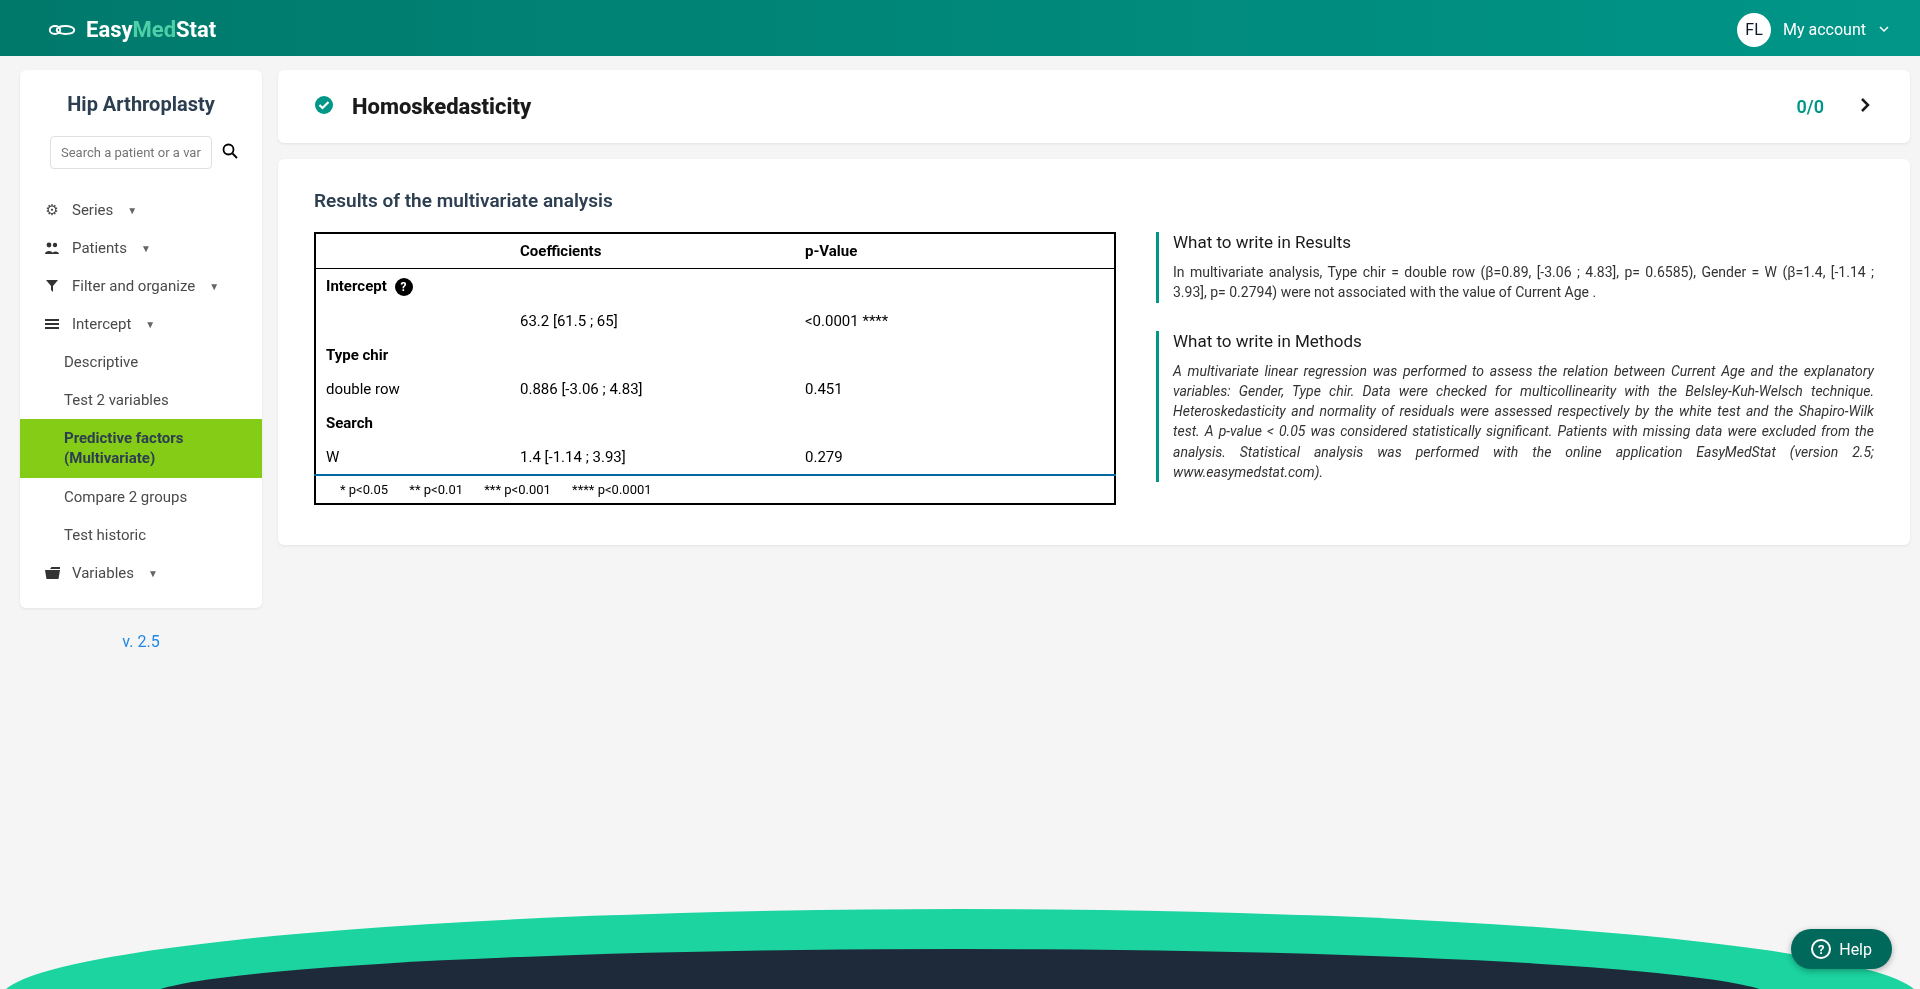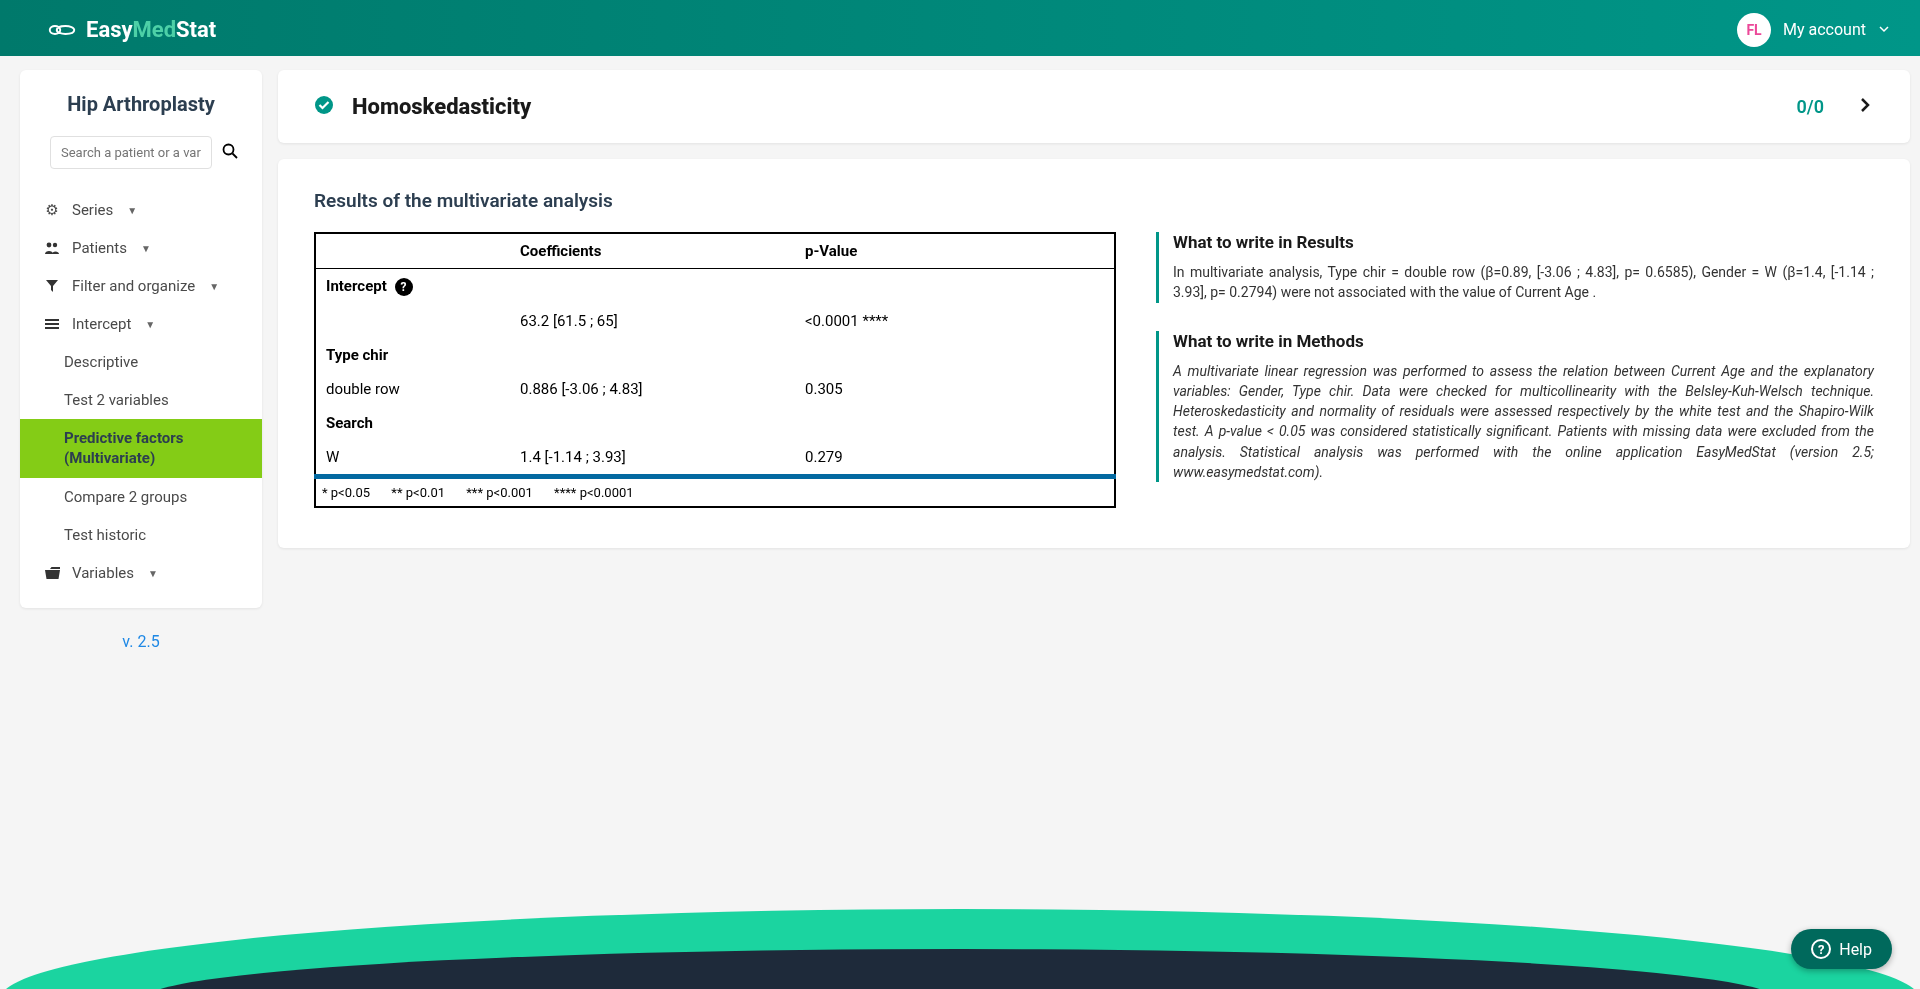--- a/index.html
+++ b/index.html
@@ -3,21 +3,21 @@
 <meta charset="utf-8">
 <style>
 * { margin: 0; padding: 0; box-sizing: border-box; font-family: -apple-system, BlinkMacSystemFont, "Segoe UI", Roboto, sans-serif; }
 body { background: #f5f5f5; overflow: hidden; height: 100vh; position: relative; }
 
 .topbar { background: linear-gradient(to right, #00796b, #009688); height: 56px; display: flex; align-items: center; justify-content: space-between; padding: 3px 30px 0 48px; }
 .logo { display: flex; align-items: center; gap: 10px; color: #fff; font-size: 22px; font-weight: 700; }
 .logo-icon { width: 28px; height: 18px; }
 .logo .med { color: #4dd0a7; }
 .account-area { display: flex; align-items: center; gap: 12px; color: #fff; font-size: 16px; cursor: pointer; }
-.avatar { width: 34px; height: 34px; border-radius: 50%; background: #fff; color: #ec4899; display: flex; align-items: center; justify-content: center; font-weight: 700; font-size: 14px; }
+.avatar { width: 34px; height: 34px; border-radius: 50%; background: #fff; color: #0f172a; display: flex; align-items: center; justify-content: center; font-weight: 400; font-size: 16px; }
 .chevron-down { display:inline-block; }
 
 .layout { display: flex; padding: 0 10px 0 20px; gap: 16px; height: calc(100vh - 56px); align-items:flex-start; }
 
 .sidebar { width: 242px; background: #fff; border-radius: 6px; margin-top: 14px; box-shadow: 0 1px 3px rgba(0,0,0,0.08); padding: 22px 0 16px; display:flex; flex-direction:column; }
 .sidebar-header { text-align: center; font-size: 20px; font-weight: 700; color: #2c3e50; padding: 0 16px 20px; }
 .search-row { display: flex; align-items: center; gap: 10px; padding: 0 24px 12px 30px; }
 .search-input { flex: 1; border: 1px solid #e0e0e0; border-radius: 4px; padding: 8px 10px; font-size: 13px; color: #666; width: 100%; }
 .search-btn { background: none; border: none; cursor: pointer; color: #333; }
 
@@ -47,26 +47,26 @@
 .results-body { display: flex; gap: 40px; align-items: flex-start; }
 
 .table-wrap { flex: 0 0 auto; }
 .results-table { border: 2px solid #000; border-collapse: collapse; width: 802px; font-size: 15px; }
 .results-table th, .results-table td { padding: 8px 10px; text-align: left; }
 .results-table thead th { border-bottom: 1px solid #000; font-weight: 700; }
 .results-table thead th:first-child { width: 195px; }
 .results-table thead th:nth-child(2) { width: 285px; }
 .row-header { font-weight: 700; }
 .help-icon { display: inline-flex; width: 18px; height: 18px; background: #000; color:#fff; border-radius:50%; align-items:center; justify-content:center; font-size:12px; font-weight:700; margin-left:4px; }
-.sig-row td { border-top: 5px solid #0369a1; font-size: 13px; padding: 6px 6px; }
+.sig-row td { border-top: 2px solid #0369a1; font-size: 13px; padding: 6px 24px; }
 .sig-row span { margin-right: 18px; }
 
 .explain { flex: 1; display: flex; flex-direction: column; gap: 28px; }
 .explain-block { border-left: 3px solid #009688; padding: 0 0 0 14px; }
-.explain-title { font-size: 17px; font-weight: 700; color: #1a1a1a; margin-bottom: 10px; }
+.explain-title { font-size: 17px; font-weight: 400; color: #1a1a1a; margin-bottom: 10px; }
 .explain-text { font-size: 14px; color: #333; text-align: justify; line-height: 1.45; }
 .explain-text.italic { font-style: italic; }
 
 .help-btn { position: fixed; bottom: 20px; right: 28px; background: #00695c; color: #fff; border: none; border-radius: 22px; padding: 10px 20px; font-size: 16px; display: flex; align-items: center; gap: 8px; cursor: pointer; box-shadow: 0 2px 6px rgba(0,0,0,0.3); z-index: 50; }
 .help-q { display:inline-flex; width:20px; height:20px; border:2px solid #fff; border-radius:50%; align-items:center; justify-content:center; font-size:13px; font-weight:700; }
 
 .footer-wave { position: fixed; bottom: -10px; left: 0; right: 0; height: 90px; z-index: 5; pointer-events:none; }
 .wave-outer { position:absolute; bottom:0; left:0; right:0; height:90px; background:#1bd4a0; border-top-left-radius: 50% 90px; border-top-right-radius: 50% 90px; }
 .wave-inner { position:absolute; bottom:0; left:50%; transform:translateX(-50%); width:85%; height:50px; background:#1e2a3a; border-top-left-radius: 50% 50px; border-top-right-radius: 50% 50px; }
 </style>
@@ -223,21 +223,21 @@
                 <td>&lt;0.0001 ****</td>
               </tr>
               <tr>
                 <td class="row-header">Type chir</td>
                 <td></td>
                   <td></td>
               </tr>
               <tr>
                 <td>double row</td>
                 <td>0.886 [-3.06 ; 4.83]</td>
-                <td>0.305</td>
+                <td>0.451</td>
               </tr>
               <tr>
                 <td class="row-header">Search</td>
                 <td></td>
                   <td></td>
               </tr>
               <tr>
                 <td>W</td>
                 <td>1.4 [-1.14 ; 3.93]</td>
                 <td>0.279</td>

